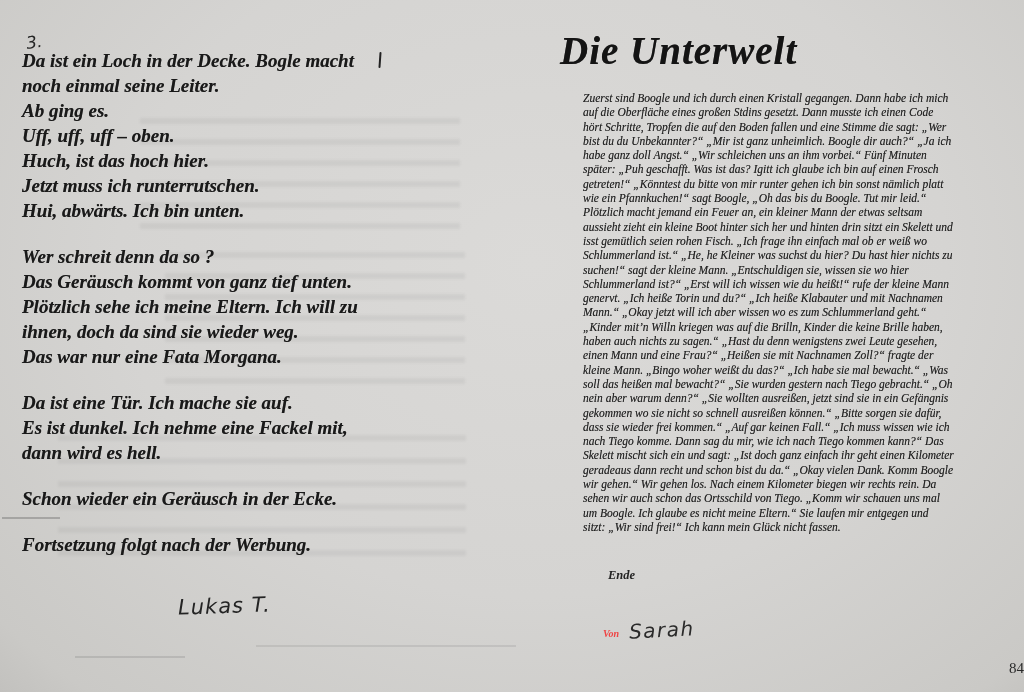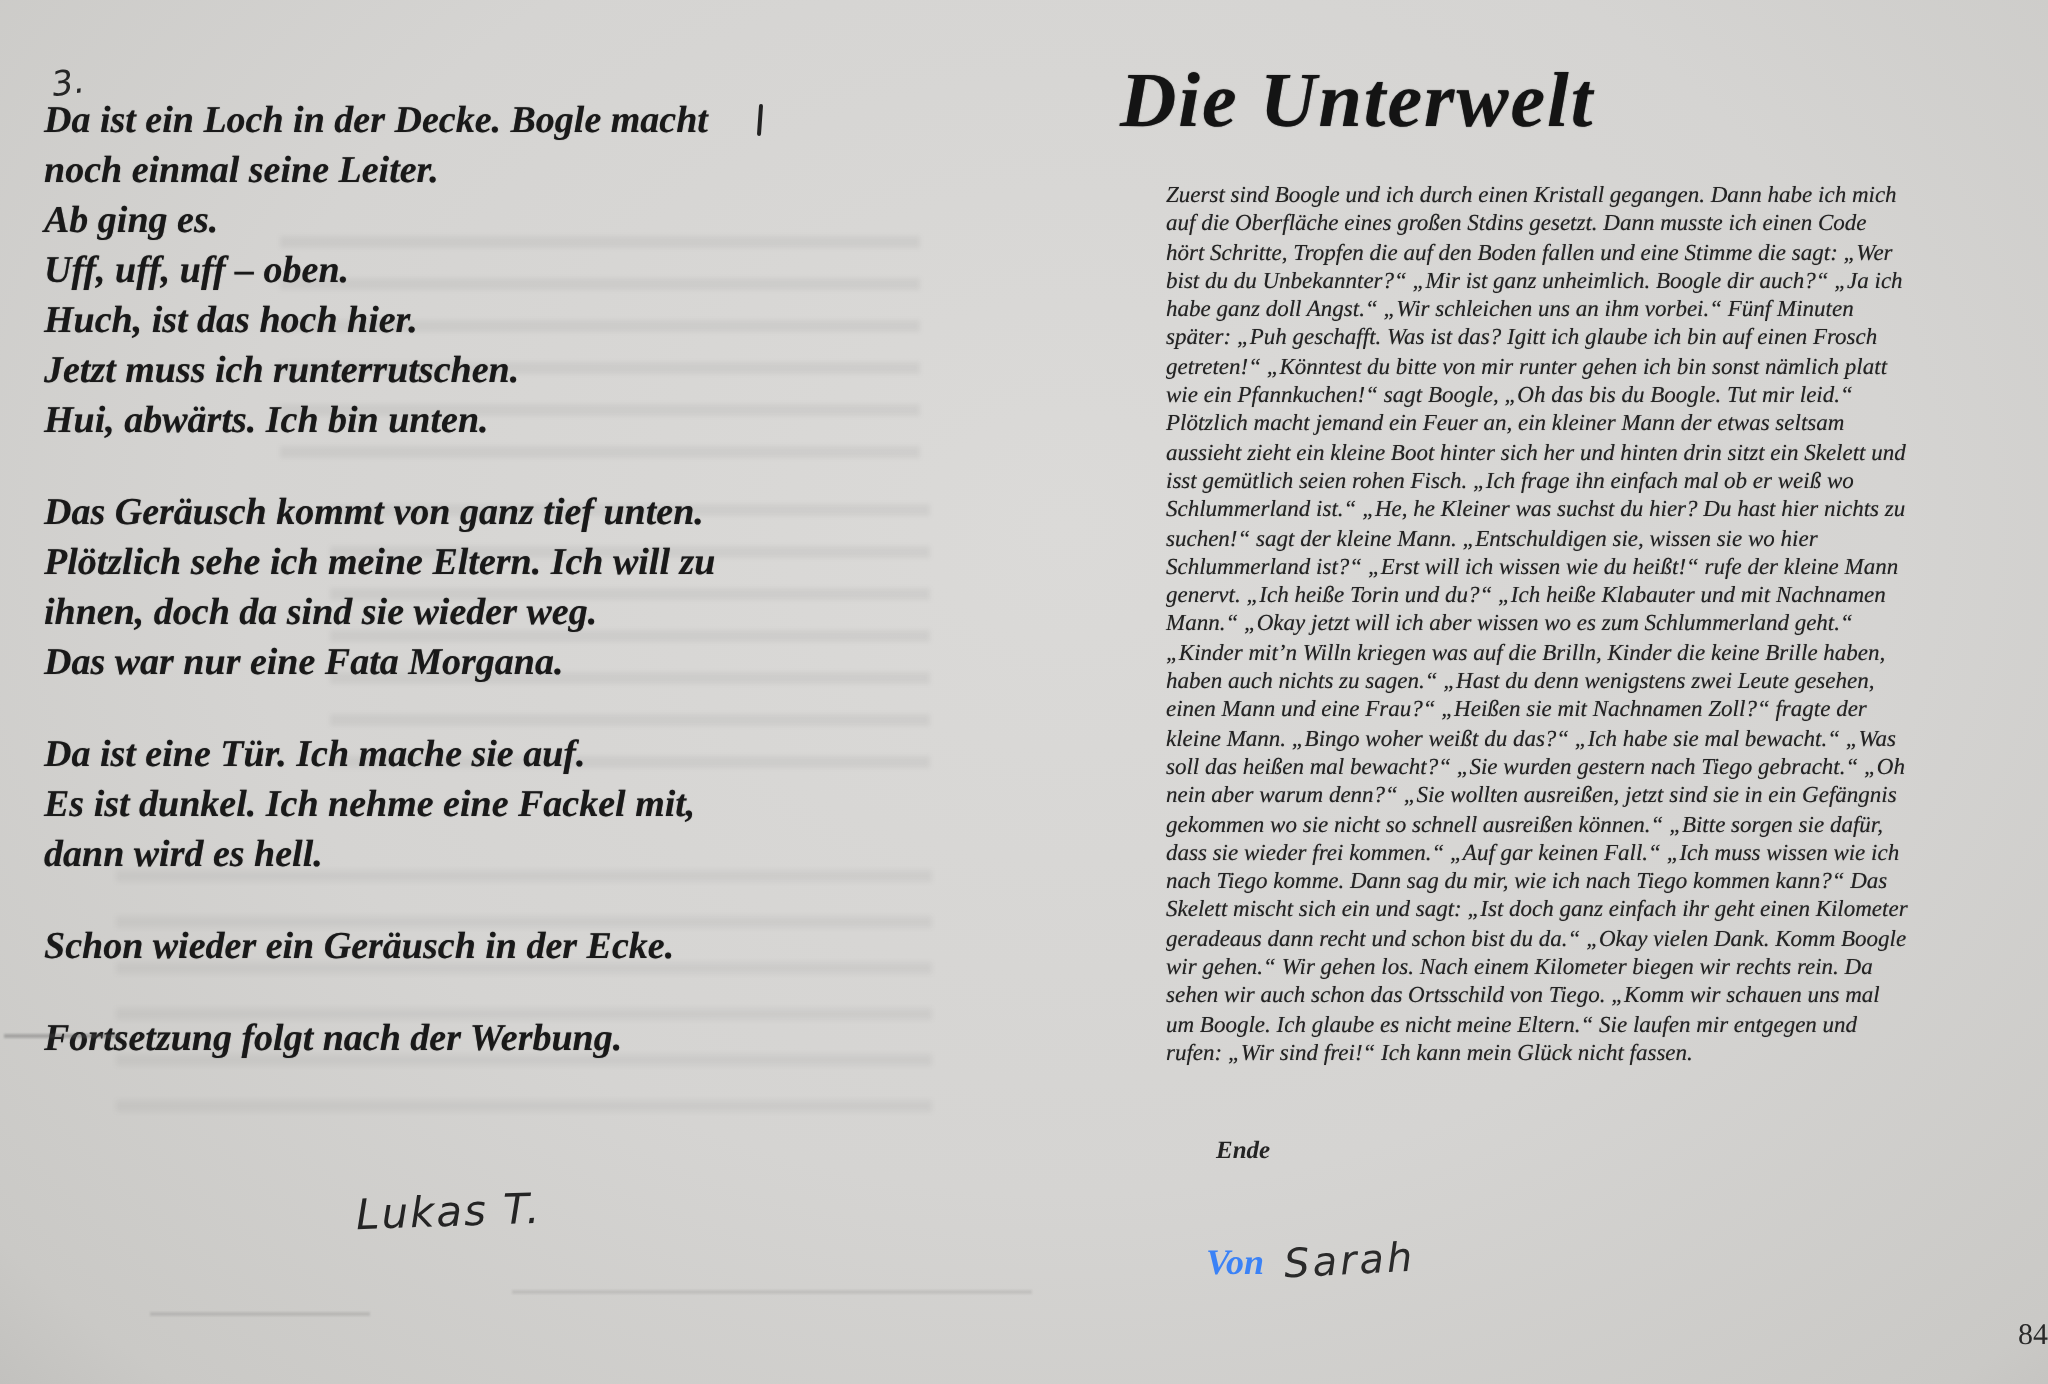--- a/index.html
+++ b/index.html
@@ -47,21 +47,21 @@
     white-space:nowrap;height:14.3px;line-height:14.3px;
     font-size:11.5px;font-weight:normal;font-style:italic;
     color:#232323;text-shadow:0 0 .4px rgba(20,20,20,.5);
   }
   .ende{
     position:absolute;left:48px;top:568px;
     font-size:12.5px;font-weight:bold;font-style:italic;color:#242424;
   }
   .byline{position:absolute;left:43px;top:618px;white-space:nowrap;}
   .byline-prefix{
-    font-size:18px;font-weight:bold;font-style:italic;color:#3b82f6;
+    font-size:10px;font-weight:bold;font-style:italic;color:#ef4444;
     display:inline-block;vertical-align:baseline;
   }
   .byline-name{
     font-family:"DejaVu Sans", sans-serif;font-style:italic;
     font-size:20px;letter-spacing:1.5px;color:#2a2a2a;
     display:inline-block;transform:rotate(-3deg);margin-left:6px;
   }
 
   .page-number{
     position:absolute;left:0;top:660px;width:1024px;text-align:right;
@@ -101,20 +101,21 @@
     <div class="stanza">
         <div class="poem-line">Da ist ein Loch in der Decke. Bogle macht</div>
         <div class="poem-line">noch einmal seine Leiter.</div>
         <div class="poem-line">Ab ging es.</div>
         <div class="poem-line">Uff, uff, uff – oben.</div>
         <div class="poem-line">Huch, ist das hoch hier.</div>
         <div class="poem-line">Jetzt muss ich runterrutschen.</div>
         <div class="poem-line">Hui, abwärts. Ich bin unten.</div>
       </div>
     <div class="stanza">
+        <div class="poem-line">Wer schreit denn da so ?</div>
         <div class="poem-line">Das Geräusch kommt von ganz tief unten.</div>
         <div class="poem-line">Plötzlich sehe ich meine Eltern. Ich will zu</div>
         <div class="poem-line">ihnen, doch da sind sie wieder weg.</div>
         <div class="poem-line">Das war nur eine Fata Morgana.</div>
       </div>
     <div class="stanza">
         <div class="poem-line">Da ist eine Tür. Ich mache sie auf.</div>
         <div class="poem-line">Es ist dunkel. Ich nehme eine Fackel mit,</div>
         <div class="poem-line">dann wird es hell.</div>
       </div>
@@ -163,21 +164,21 @@
       <div class="story-line">soll das heißen mal bewacht?“ „Sie wurden gestern nach Tiego gebracht.“ „Oh</div>
       <div class="story-line">nein aber warum denn?“ „Sie wollten ausreißen, jetzt sind sie in ein Gefängnis</div>
       <div class="story-line">gekommen wo sie nicht so schnell ausreißen können.“ „Bitte sorgen sie dafür,</div>
       <div class="story-line">dass sie wieder frei kommen.“ „Auf gar keinen Fall.“ „Ich muss wissen wie ich</div>
       <div class="story-line">nach Tiego komme. Dann sag du mir, wie ich nach Tiego kommen kann?“ Das</div>
       <div class="story-line">Skelett mischt sich ein und sagt: „Ist doch ganz einfach ihr geht einen Kilometer</div>
       <div class="story-line">geradeaus dann recht und schon bist du da.“ „Okay vielen Dank. Komm Boogle</div>
       <div class="story-line">wir gehen.“ Wir gehen los. Nach einem Kilometer biegen wir rechts rein. Da</div>
       <div class="story-line">sehen wir auch schon das Ortsschild von Tiego. „Komm wir schauen uns mal</div>
       <div class="story-line">um Boogle. Ich glaube es nicht meine Eltern.“ Sie laufen mir entgegen und</div>
-      <div class="story-line">rufen: „Wir sind frei!“ Ich kann mein Glück nicht fassen.</div>
+      <div class="story-line">sitzt: „Wir sind frei!“ Ich kann mein Glück nicht fassen.</div>
     </div>
 
   <div class="ende">Ende</div>
 
   <div class="byline">
     <span class="byline-prefix">Von</span>
     <span class="byline-name">Sarah</span>
   </div>
 
 </div>

